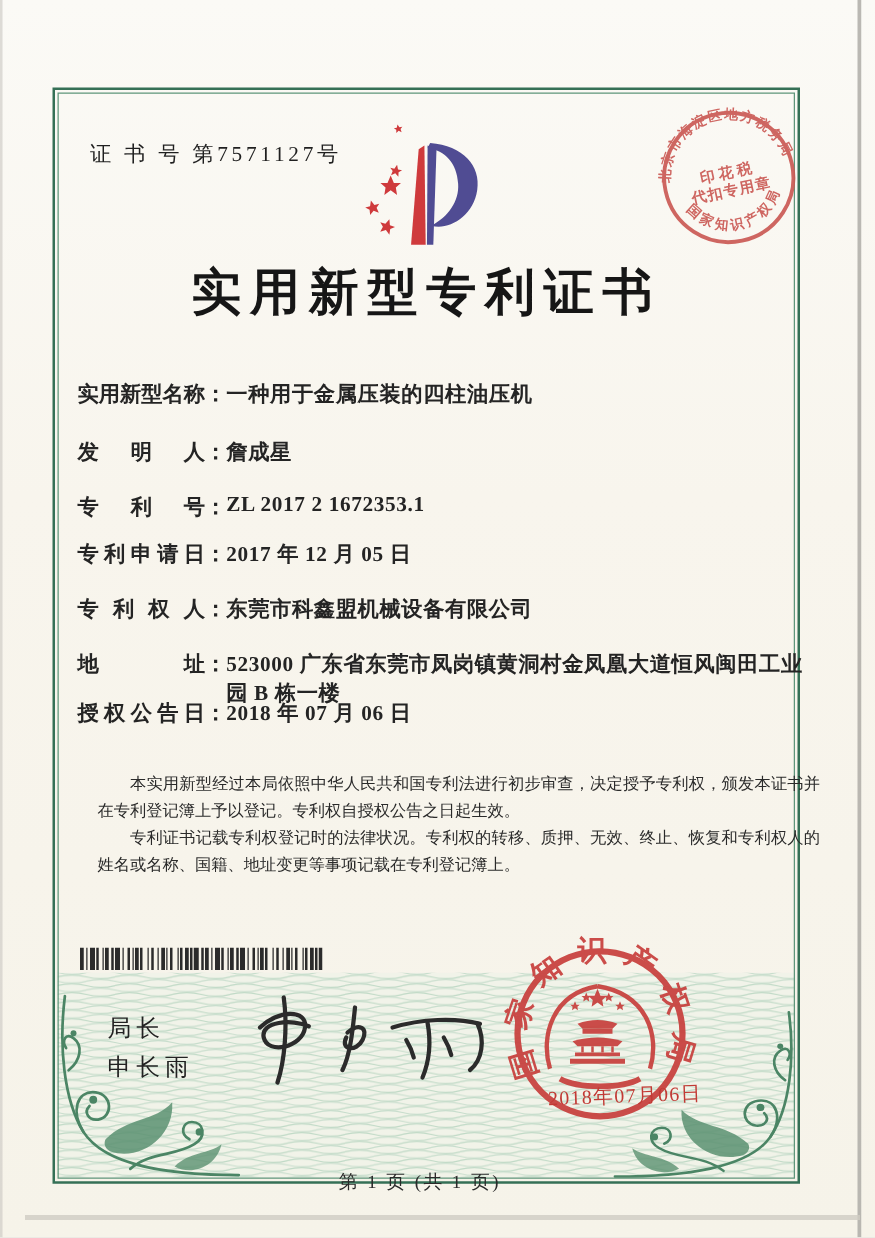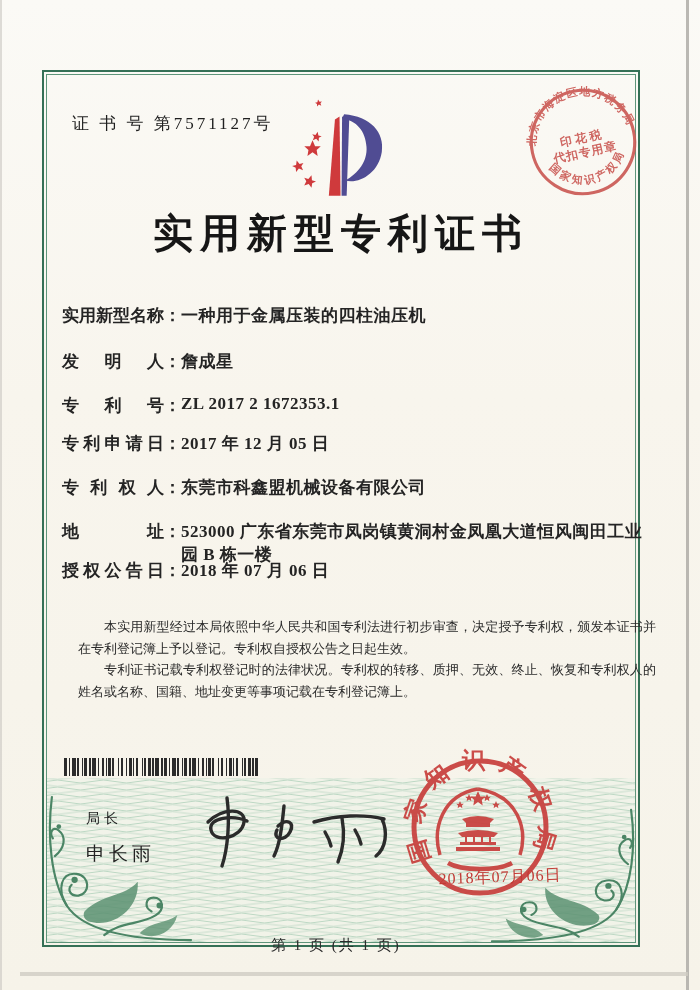--- a/index.html
+++ b/index.html
@@ -27,21 +27,21 @@
   .colon{vertical-align:top;}
   .fval{letter-spacing:.5px;vertical-align:top;}
   .row-address .fval{display:inline-block;white-space:normal;width:470px;line-height:23px;}
   
   .body-text{left:78px;top:589px;width:578px;font-size:13px;line-height:21.6px;
              text-align:justify;color:#2a2a2a;z-index:5;margin-top:27px;}
   .body-text p{margin:0;text-indent:2em;}
   
   .barcode{left:64px;top:758px;z-index:5;}
   
-  .signoff-title{left:86px;top:810px;font-size:14px;letter-spacing:4px;
+  .signoff-title{left:86px;top:810px;font-size:19px;letter-spacing:4px;
                  font-family:"Liberation Sans",sans-serif;color:#222;z-index:5;}
   .signoff-name{left:86px;top:841px;font-size:19px;letter-spacing:4px;
                 font-family:"Liberation Sans",sans-serif;color:#222;z-index:5;}
   .autograph{left:192px;top:792px;z-index:6;}
   
   .seal{left:400px;top:747px;z-index:6;opacity:.93;}
   .seal-date{left:410px;top:867px;width:180px;text-align:center;font-size:16px;color:#c23a35;
              letter-spacing:1px;transform:rotate(-2deg);z-index:7;white-space:nowrap;}
   
   .footer{left:271px;top:912px;font-size:15px;letter-spacing:2px;color:#2a2a2a;z-index:5;white-space:nowrap;margin-top:24px;}

